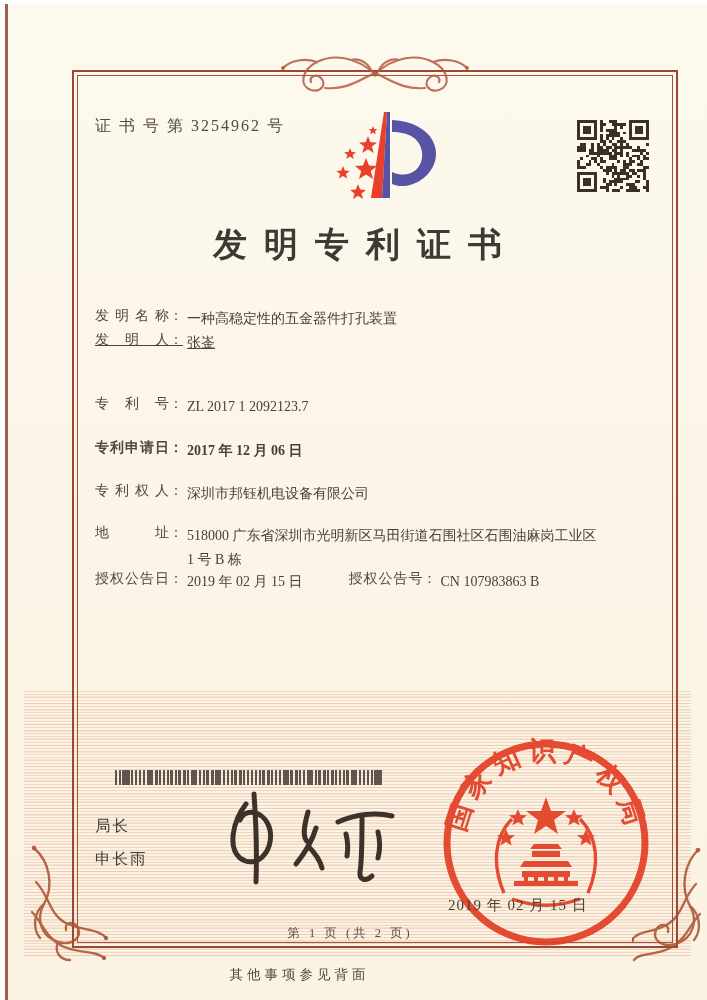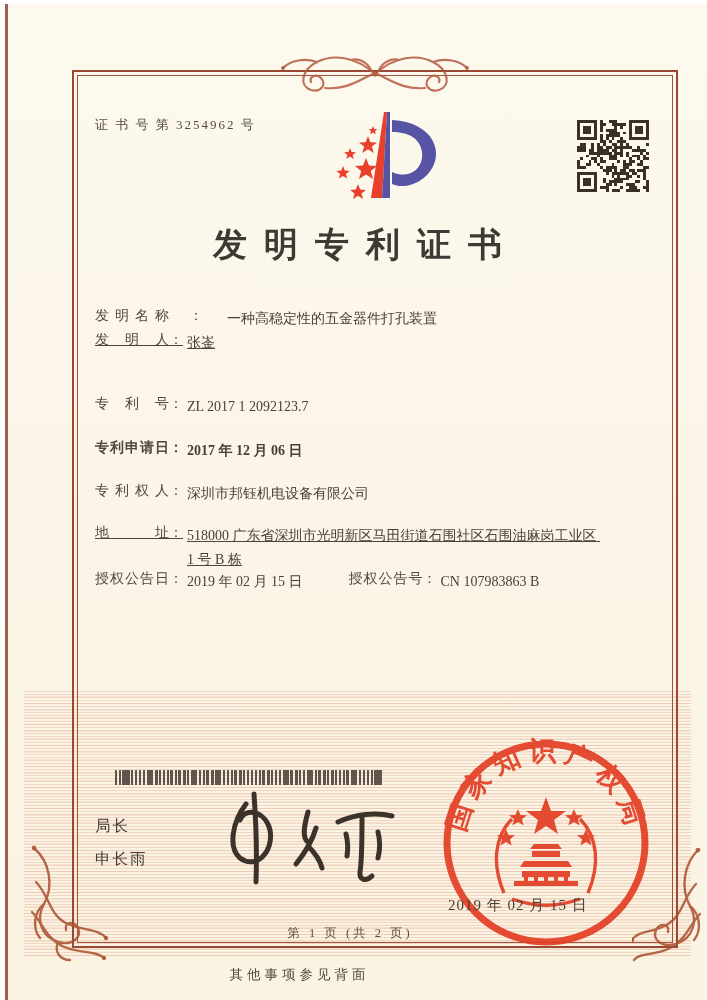--- a/index.html
+++ b/index.html
@@ -30,21 +30,21 @@
     position:absolute;left:72px;top:70px;width:606px;height:878px;
     border:2.5px solid #9a4733;
     box-sizing:border-box;
   }
   .frame::after{
     content:"";position:absolute;inset:3px;border:1px solid #a2523c;
   }
 
   .abs{position:absolute;}
 
-  .cert-no{left:95px;top:116px;font-size:13px;letter-spacing:2px;color:#554a41;white-space:pre;}
+  .cert-no{left:95px;top:116px;font-size:16px;letter-spacing:2px;color:#554a41;white-space:pre;}
 
   .title{
     left:72px;top:222px;width:571px;text-align:center;
     font-size:34px;font-weight:bold;color:#3e3934;
     letter-spacing:17px;text-indent:17px;
   }
 
   .frow{left:95px;display:flex;align-items:flex-start;font-size:14px;color:#4c433c;}
   .flabel{
     display:inline-block;width:74px;
@@ -469,21 +469,21 @@
       <rect x="1" y="24" width="1" height="1" fill="#3a3028"></rect>
       <rect x="2" y="24" width="1" height="1" fill="#3a3028"></rect>
       <rect x="3" y="24" width="1" height="1" fill="#3a3028"></rect>
       <rect x="4" y="24" width="1" height="1" fill="#3a3028"></rect>
       <rect x="5" y="24" width="1" height="1" fill="#3a3028"></rect>
       <rect x="6" y="24" width="1" height="1" fill="#3a3028"></rect>
     </svg>
 
   <div class="abs title">发明专利证书</div>
 
-  <div class="abs frow" style="top:307px;gap:20px;">
+  <div class="abs frow" style="top:307px;">
     <span class="flabel">发明名称</span>
       <span class="fcolon">：</span>
     <span class="fvalue">一种高稳定性的五金器件打孔装置</span>
   </div>
   <div class="abs frow" style="top:331px;text-decoration:underline;">
     <span class="flabel">发明人</span>
       <span class="fcolon">：</span>
     <span class="fvalue">张崟</span>
   </div>
   <div class="abs frow" style="top:395px;">
@@ -494,21 +494,21 @@
   <div class="abs frow" style="top:439px;font-weight:bold;">
     <span class="flabel">专利申请日</span>
       <span class="fcolon">：</span>
     <span class="fvalue">2017 年 12 月 06 日</span>
   </div>
   <div class="abs frow" style="top:482px;">
     <span class="flabel">专利权人</span>
       <span class="fcolon">：</span>
     <span class="fvalue">深圳市邦钰机电设备有限公司</span>
   </div>
-  <div class="abs frow addr" style="top:524px;text-decoration:underline;">
+  <div class="abs frow addr" style="top:524px;">
     <span class="flabel">地址</span>
       <span class="fcolon">：</span>
     <span class="fvalue">518000 广东省深圳市光明新区马田街道石围社区石围油麻岗工业区 1 号 B 栋</span>
   </div>
   <div class="abs frow" style="top:570px;">
     <span class="grant-pair">
       <span class="flabel">授权公告日</span>
         <span class="fcolon">：</span>
       <span class="fvalue">2019 年 02 月 15 日</span>
     </span>

